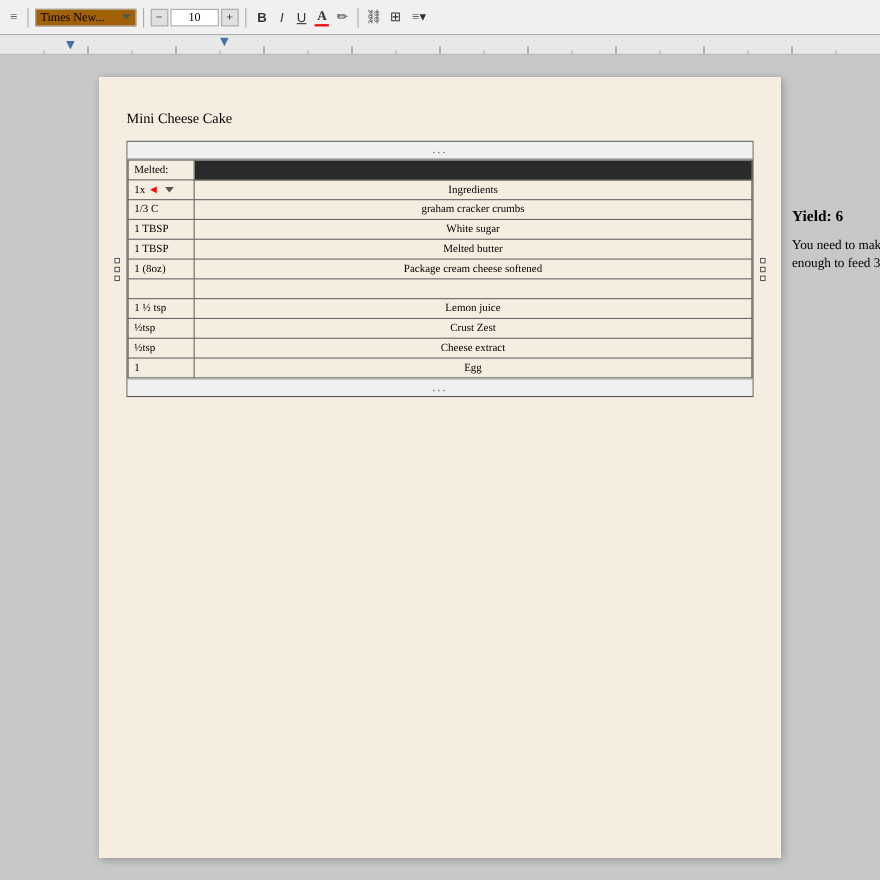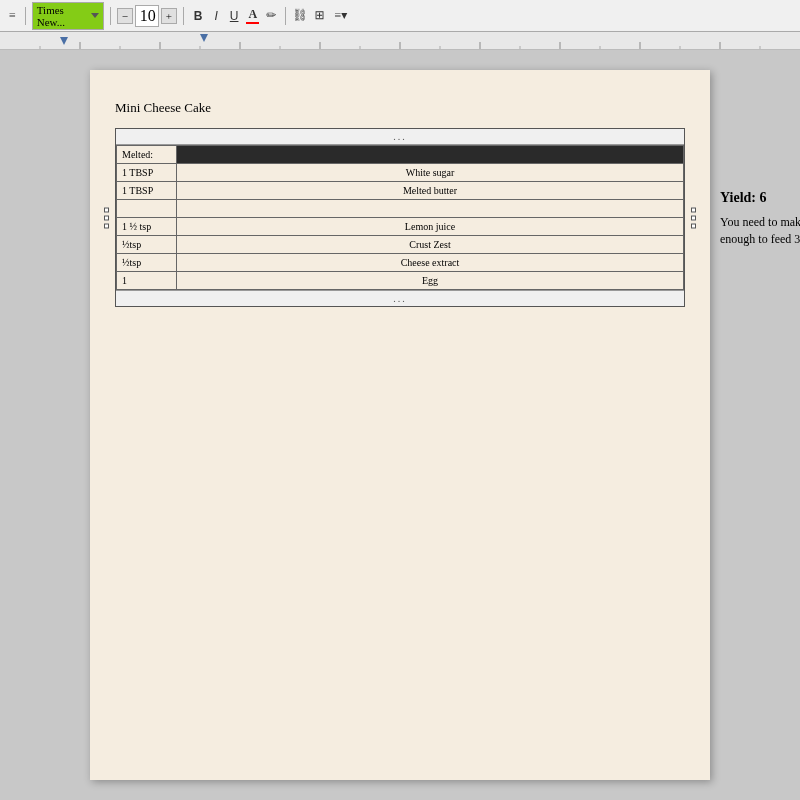--- a/index.html
+++ b/index.html
@@ -31,25 +31,25 @@
     }
 
     .toolbar-divider {
       width: 1px;
       height: 18px;
       background: #aaa;
       margin: 0 2px;
     }
 
     .font-name {
-      background: #84cc16;
+      background: #a16207;
       border: 1px solid #aaa;
       padding: 1px 4px;
       font-size: 11px;
-      width: 72px;
+      width: 92px;
       display: flex;
       align-items: center;
       justify-content: space-between;
     }
 
     .font-size-control {
       display: flex;
       align-items: center;
       gap: 2px;
     }
@@ -63,22 +63,22 @@
       cursor: pointer;
       display: flex;
       align-items: center;
       justify-content: center;
     }
 
     .font-size-val {
       background: white;
       border: 1px solid #aaa;
       padding: 1px 4px;
-      font-size: 16px;
-      width: 24px;
+      font-size: 11px;
+      width: 44px;
       text-align: center;
     }
 
     .toolbar-btn {
       padding: 1px 4px;
       font-size: 12px;
       cursor: pointer;
       background: none;
       border: none;
       color: #333;
@@ -357,32 +357,50 @@
       <table class="recipe-table">
 
         <tbody>
             <tr>
           <td class="col-amount">
             <span>Melted:</span>
           </td>
           <td class="header-dark" colspan="2"></td>
         </tr>
 
-
+        <tr>
+          <td class="col-amount">
+            <span>1x</span>
+            <span style="color:red; font-size:10px;">◄</span>
+            <span class="dropdown-arrow"></span>
+          </td>
+          <td class="col-ingredient" colspan="2">
+            <span>Ingredients</span>
+          </td>
+        </tr>
+
+        <tr class="table-row">
+          <td class="col-amount">1/3 C</td>
+          <td class="col-ingredient" colspan="2">graham cracker crumbs</td>
+        </tr>
         <tr class="table-row">
           <td class="col-amount">1 TBSP</td>
           <td class="col-ingredient" colspan="2">White sugar</td>
         </tr>
         <tr class="table-row">
           <td class="col-amount">1 TBSP</td>
           <td class="col-ingredient" colspan="2">Melted butter</td>
         </tr>
 
 
 
+        <tr class="table-row">
+          <td class="col-amount">1 (8oz)</td>
+          <td class="col-ingredient" colspan="2">Package cream cheese softened</td>
+        </tr>
         <tr class="table-row">
           <td class="col-amount"></td>
           <td class="col-ingredient" colspan="2"></td>
         </tr>
         <tr class="table-row">
           <td class="col-amount">1 ½ tsp</td>
           <td class="col-ingredient" colspan="2">Lemon juice</td>
         </tr>
         <tr class="table-row">
           <td class="col-amount">½tsp</td>

